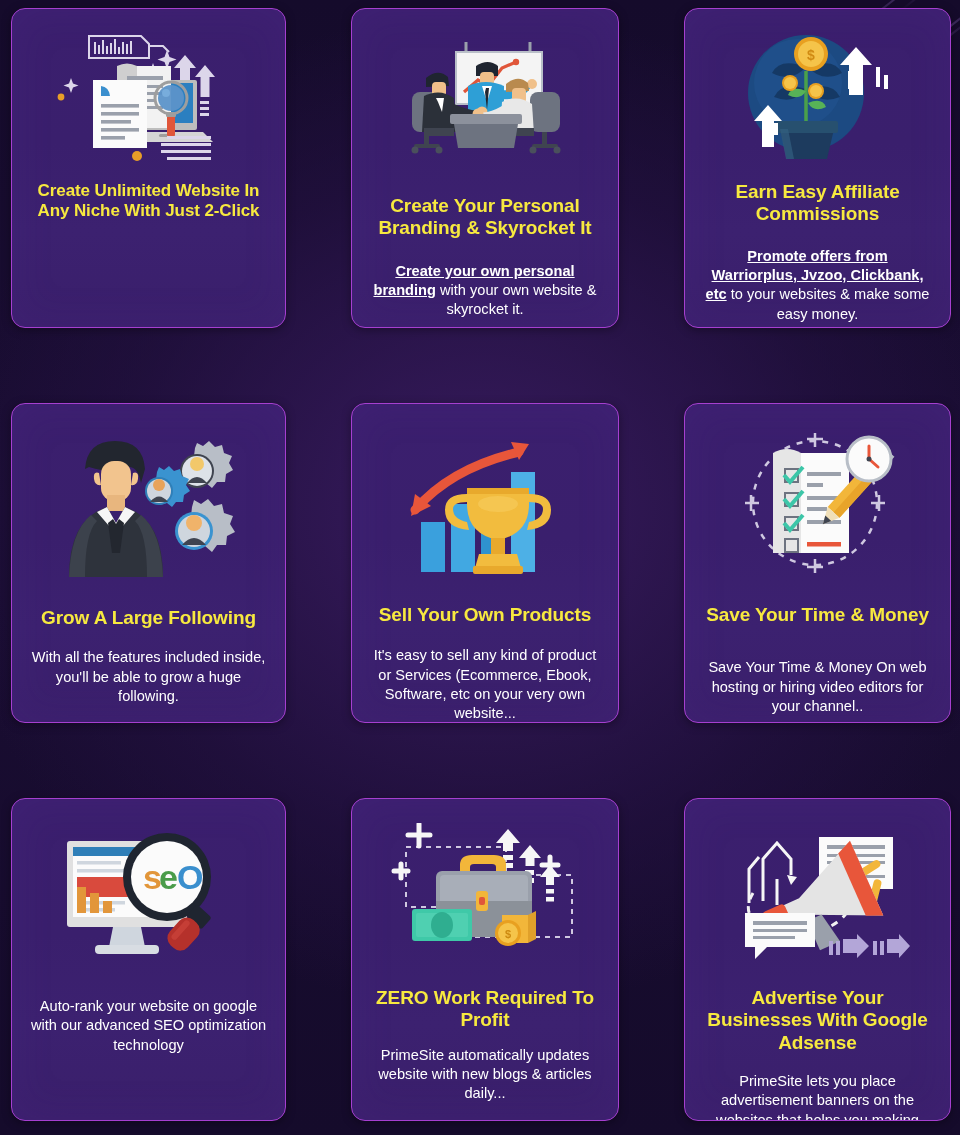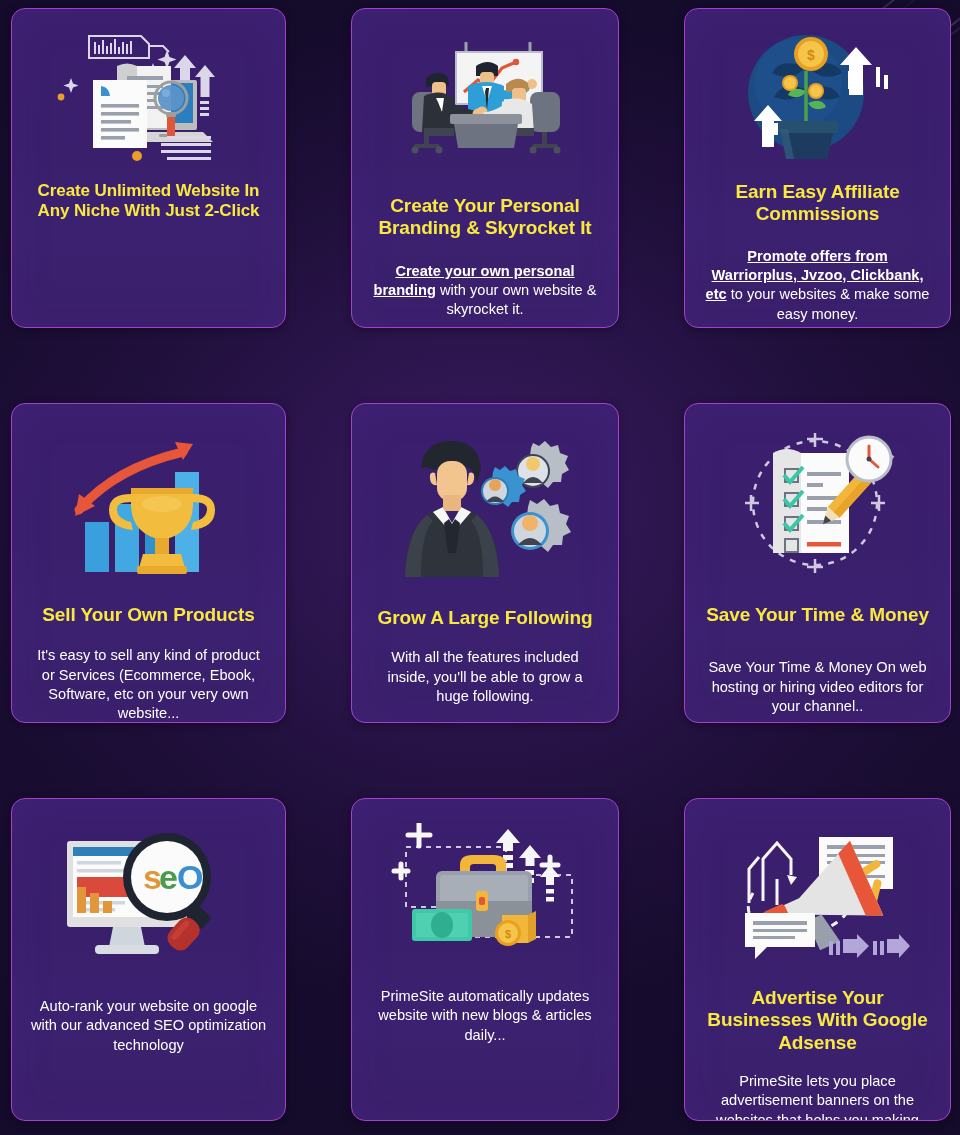--- a/index.html
+++ b/index.html
@@ -320,48 +320,20 @@
             <rect x="156" y="44" width="4" height="14"></rect>
           <rect x="38" y="86" width="4" height="16"></rect>
             <rect x="46" y="92" width="4" height="12"></rect>
         </g>
       </svg>
     </div>
     <div class="card-title">Earn Easy Affiliate Commissions</div>
     <div class="card-body"><b>Promote offers from Warriorplus, Jvzoo, Clickbank, etc</b><span> to your websites &amp; make some easy money.</span></div>
   </div>
 
-  <div class="card r2c2">
-    <div class="card-art">
-      <svg width="200" height="150" viewBox="0 0 200 150">
-        <g fill="#3aa0dd">
-          <rect x="36" y="94" width="24" height="50"></rect>
-          <rect x="66" y="76" width="24" height="68" fill="#41a8e2"></rect>
-          <rect x="96" y="62" width="24" height="82" fill="#2f92cf"></rect>
-          <rect x="126" y="44" width="24" height="100" fill="#4db0e6"></rect>
-        </g>
-        <path d="M30 82 q36 -42 104 -58" fill="none" stroke="#e8563a" stroke-width="9" stroke-linecap="round"></path>
-        <path d="M126 14 l18 2 -10 16z" fill="#e8563a"></path>
-        <path d="M30 66 l-4 22 20 -10z" fill="#e8563a"></path>
-        <g>
-          <path d="M82 60 h62 v16 q0 30 -31 36 q-31 -6 -31 -36z" fill="#f2bc3e"></path>
-          <path d="M82 60 h62 v6 h-62z" fill="#e8a92c"></path>
-          <path d="M82 66 q-22 0 -22 16 q0 18 24 20 l-2 -8 q-14 -3 -14 -13 q0 -7 14 -7z" fill="#f2bc3e"></path>
-          <path d="M144 66 q22 0 22 16 q0 18 -24 20 l2 -8 q14 -3 14 -13 q0 -7 -14 -7z" fill="#f2bc3e"></path>
-          <rect x="106" y="110" width="14" height="16" fill="#e8a92c"></rect>
-          <path d="M94 126 h38 l4 14 h-46z" fill="#f2bc3e"></path>
-          <rect x="88" y="138" width="50" height="8" rx="2" fill="#e8a92c"></rect>
-          <ellipse cx="113" cy="76" rx="20" ry="8" fill="#f7cd60" opacity="0.55"></ellipse>
-        </g>
-      </svg>
-    </div>
-    <div class="card-title">Sell Your Own Products</div>
-    <div class="card-body"><span>It's easy to sell any kind of product or Services (Ecommerce, Ebook, Software, etc on your very own website...</span></div>
-  </div>
-
   <div class="card r2c1">
     <div class="card-art">
       <svg width="200" height="150" viewBox="0 0 200 150">
         <g fill="#9aa0ab">
           <g transform="translate(148,42)">
             <path d="M0,-30 l6,3 6,-5 6,6 7,-2 2,8 8,3 -3,7 4,7 -7,4 -1,8 -8,0 -5,6 -6,-5 -8,2 -2,-8 -8,-3 3,-7 -4,-7 7,-4 1,-8z" fill="#b8bec7"></path>
             <circle cx="0" cy="-2" r="17" fill="#3f4450"></circle>
             <circle cx="0" cy="-2" r="15" fill="#dde2e8"></circle>
             <circle cx="0" cy="-9" r="7" fill="#f2c86a"></circle>
             <path d="M-10 10 q10 -12 20 0z" fill="#3f4450"></path>
@@ -390,20 +362,48 @@
           <path d="M20 146 q0 -58 38 -70 l9 16 9 -16 q38 12 38 70z" fill="#2e333c"></path>
           <path d="M58 76 l9 16 9 -16 l10 5 -19 22 -19 -22z" fill="#f6f6f6"></path>
           <path d="M64 88 l3 5 3 -5 5 4 -4 30 -8 0 -4 -30z" fill="#23272f"></path>
           <path d="M42 84 q-20 16 -22 62 h16 q0 -44 12 -56z" fill="#3c424c"></path>
           <path d="M92 84 q20 16 22 62 h-16 q0 -44 -12 -56z" fill="#3c424c"></path>
         </g>
       </svg>
     </div>
     <div class="card-title">Grow A Large Following</div>
     <div class="card-body"><span>With all the features included inside, you'll be able to grow a huge following.</span></div>
+  </div>
+
+  <div class="card r2c2">
+    <div class="card-art">
+      <svg width="200" height="150" viewBox="0 0 200 150">
+        <g fill="#3aa0dd">
+          <rect x="36" y="94" width="24" height="50"></rect>
+          <rect x="66" y="76" width="24" height="68" fill="#41a8e2"></rect>
+          <rect x="96" y="62" width="24" height="82" fill="#2f92cf"></rect>
+          <rect x="126" y="44" width="24" height="100" fill="#4db0e6"></rect>
+        </g>
+        <path d="M30 82 q36 -42 104 -58" fill="none" stroke="#e8563a" stroke-width="9" stroke-linecap="round"></path>
+        <path d="M126 14 l18 2 -10 16z" fill="#e8563a"></path>
+        <path d="M30 66 l-4 22 20 -10z" fill="#e8563a"></path>
+        <g>
+          <path d="M82 60 h62 v16 q0 30 -31 36 q-31 -6 -31 -36z" fill="#f2bc3e"></path>
+          <path d="M82 60 h62 v6 h-62z" fill="#e8a92c"></path>
+          <path d="M82 66 q-22 0 -22 16 q0 18 24 20 l-2 -8 q-14 -3 -14 -13 q0 -7 14 -7z" fill="#f2bc3e"></path>
+          <path d="M144 66 q22 0 22 16 q0 18 -24 20 l2 -8 q14 -3 14 -13 q0 -7 -14 -7z" fill="#f2bc3e"></path>
+          <rect x="106" y="110" width="14" height="16" fill="#e8a92c"></rect>
+          <path d="M94 126 h38 l4 14 h-46z" fill="#f2bc3e"></path>
+          <rect x="88" y="138" width="50" height="8" rx="2" fill="#e8a92c"></rect>
+          <ellipse cx="113" cy="76" rx="20" ry="8" fill="#f7cd60" opacity="0.55"></ellipse>
+        </g>
+      </svg>
+    </div>
+    <div class="card-title">Sell Your Own Products</div>
+    <div class="card-body"><span>It's easy to sell any kind of product or Services (Ecommerce, Ebook, Software, etc on your very own website...</span></div>
   </div>
 
   <div class="card r2c3">
     <div class="card-art">
       <svg width="190" height="145" viewBox="0 0 190 145">
         <circle cx="92" cy="72" r="62" fill="none" stroke="#cfc8e0" stroke-width="2.5" stroke-dasharray="6 7"></circle>
         <g stroke="#cfc8e0" stroke-width="2.5" fill="none">
           <path d="M92 2 v14 M92 128 v14 M22 72 h14 M148 72 h14"></path>
           <path d="M84 8 h16 M84 136 h16 M28 64 v16 M156 64 v16"></path>
         </g>
@@ -528,20 +528,21 @@
         </g>
         <g>
           <path d="M112 92 h26 v28 h-26z" fill="#f2b63a"></path>
           <path d="M138 92 l8 -4 v28 l-8 4z" fill="#e0a02a"></path>
           <circle cx="118" cy="110" r="13" fill="#e8a020"></circle>
           <circle cx="118" cy="110" r="10" fill="#f5c44a"></circle>
           <text x="118" y="115" font-family="Liberation Sans, sans-serif" font-size="11" font-weight="bold" fill="#cd8a10" text-anchor="middle">$</text>
         </g>
       </svg>
     </div>
+    <div class="card-title">ZERO Work Required To Profit</div>
     <div class="card-body"><span>PrimeSite automatically updates website with new blogs &amp; articles daily...</span></div>
   </div>
 
   <div class="card r3c3">
     <div class="card-art">
       <svg width="190" height="140" viewBox="0 0 190 140">
         <path d="M30 70 q-14 24 14 36 q30 12 62 -2 q28 -14 18 -36" fill="none" stroke="#f2f2f2" stroke-width="3" stroke-dasharray="7 7"></path>
         <g fill="none" stroke="#f6f6f6" stroke-width="3">
           <path d="M40 78 v-42 l14 -16 14 16 v16"></path>
           <path d="M26 80 v-34 l10 -12"></path>

